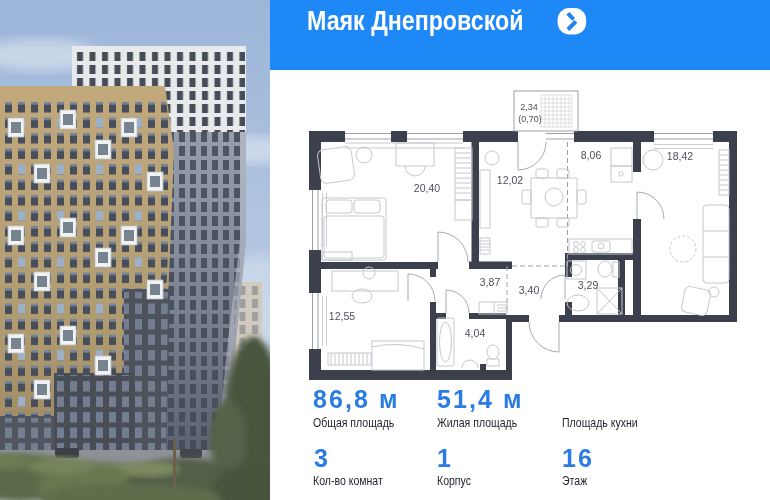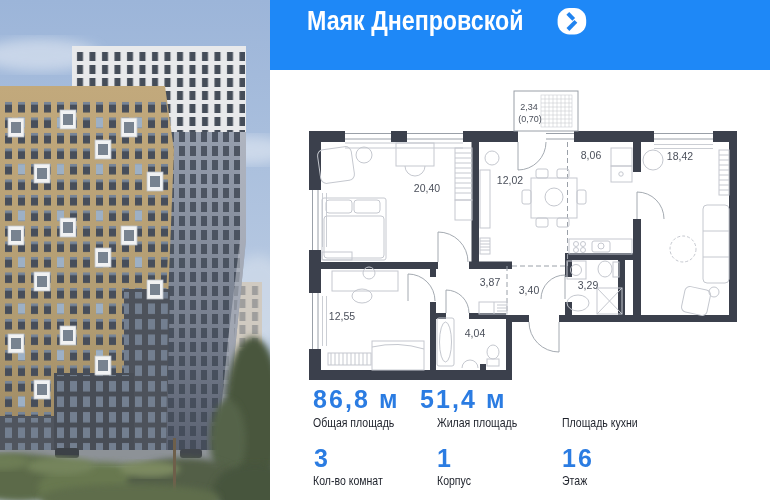--- a/index.html
+++ b/index.html
@@ -308,21 +308,21 @@
     <text x="490" y="286">3,87</text>
     <text x="529" y="294">3,40</text>
     <text x="588" y="289">3,29</text>
     <text x="475" y="337">4,04</text>
     <text x="529" y="110" font-size="9">2,34</text>
     <text x="530" y="122" font-size="9">(0,70)</text>
   </g>
 </svg>
 
 <div class="num" style="left:313px;top:385px;text-align:center;">86,8 м</div>
-<div class="num" style="left:420px;top:385px;text-align:center;">51,4 м</div>
+<div class="num" style="left:437px;top:385px;text-align:center;">51,4 м</div>
 <div class="lab" style="left:313px;top:415px;">Общая площадь</div>
 <div class="lab" style="left:437px;top:415px;">Жилая площадь</div>
 <div class="lab" style="left:562px;top:415px;">Площадь кухни</div>
 <div class="num" style="left:314px;top:444px;">3</div>
 <div class="num" style="left:437px;top:444px;">1</div>
 <div class="num" style="left:562px;top:444px;text-align:right;">16</div>
 <div class="lab" style="left:313px;top:473px;">Кол-во комнат</div>
 <div class="lab" style="left:437px;top:473px;">Корпус</div>
 <div class="lab" style="left:562px;top:473px;">Этаж</div>
 </div>

